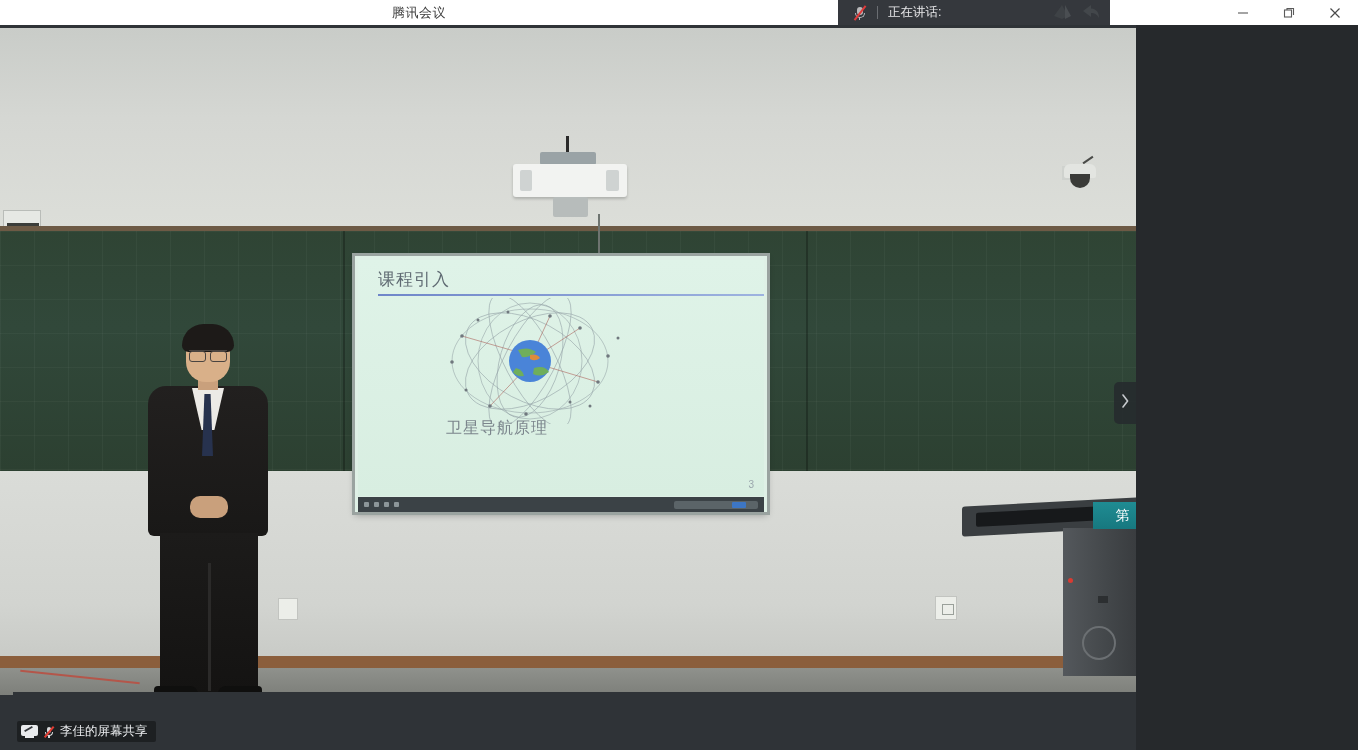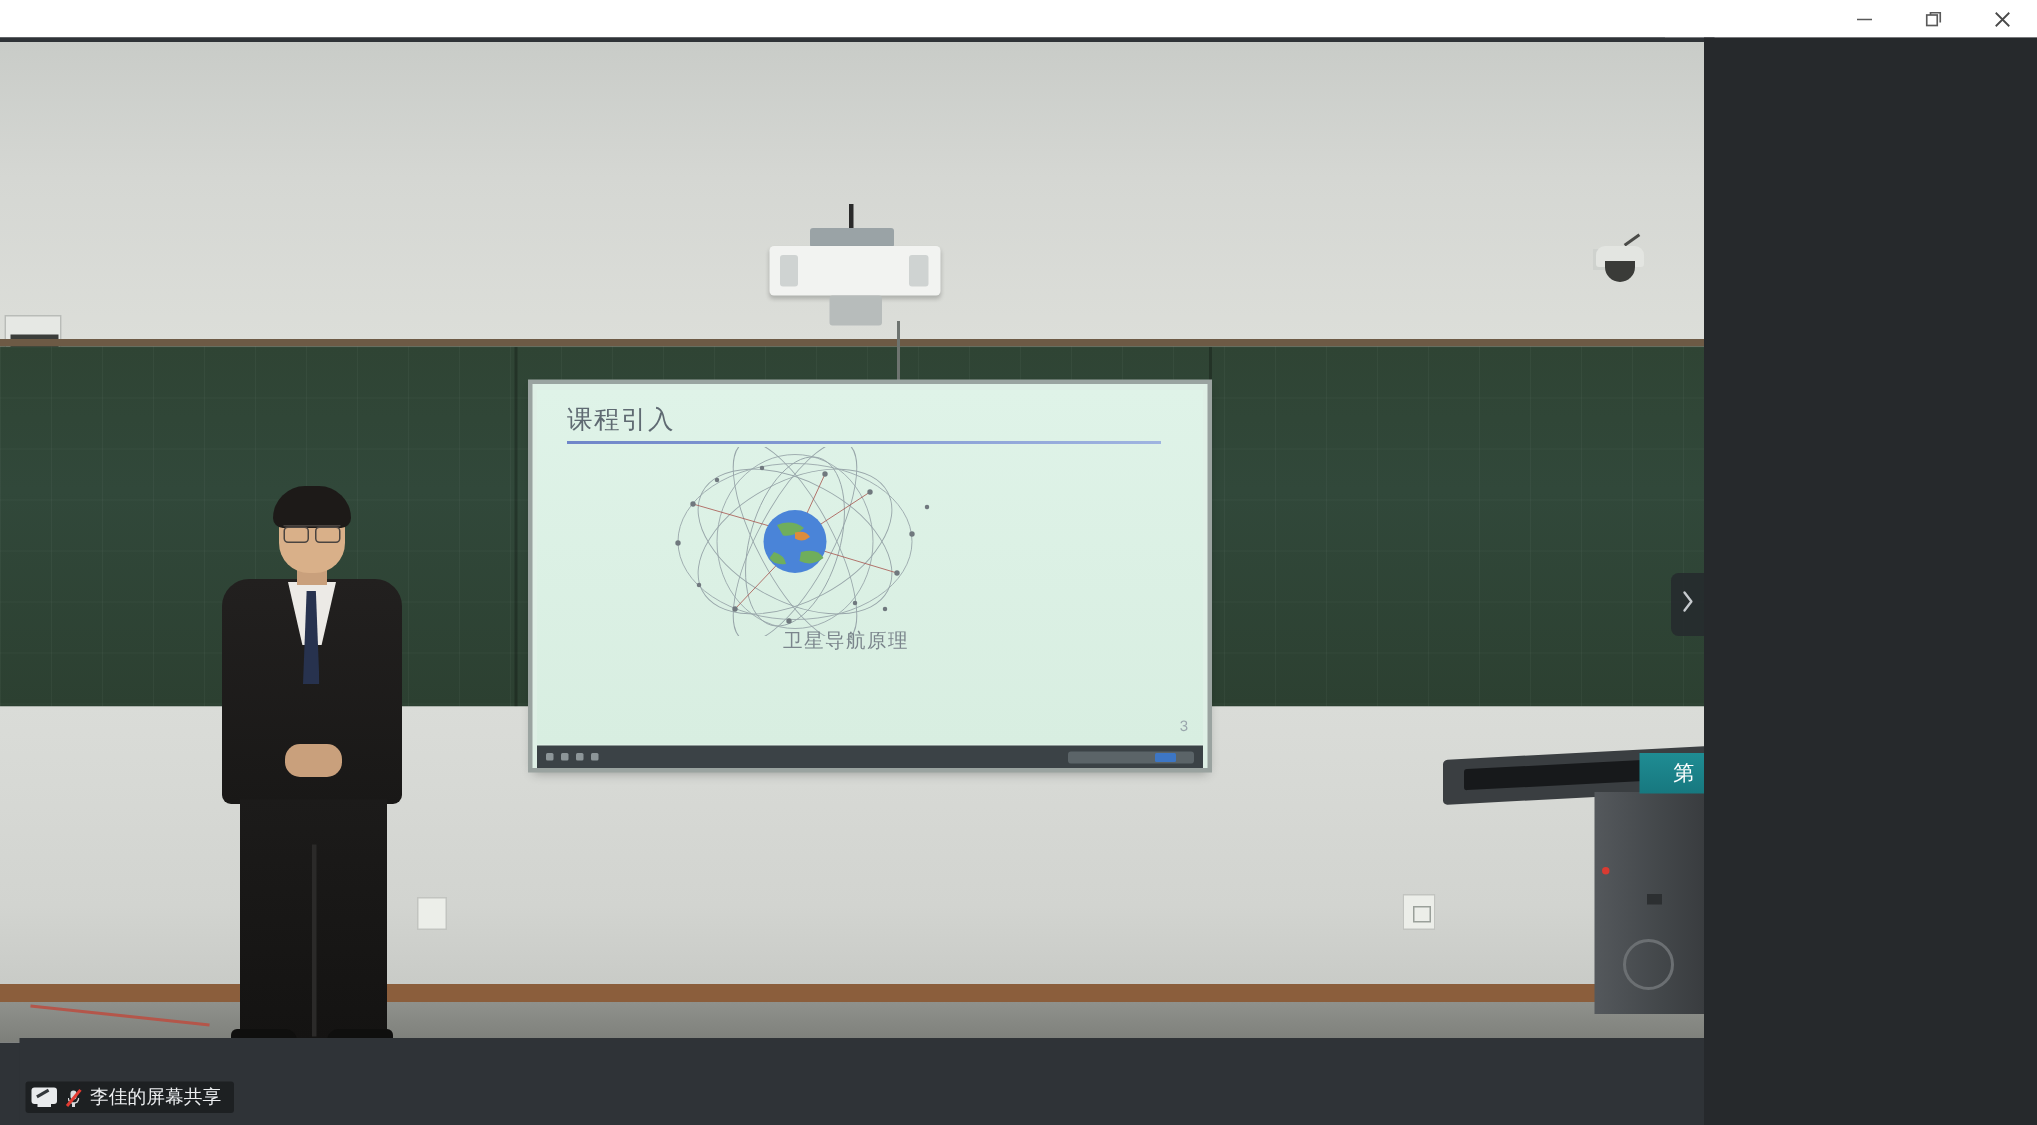--- a/index.html
+++ b/index.html
@@ -120,30 +120,30 @@
   .p-legs { position:absolute; left:28px; top:205px; width:98px; height:160px;
      background:linear-gradient(180deg,#1c1b1a 0%,#141312 100%); }
   .p-legs:after { content:""; position:absolute; left:48px; top:30px; width:3px; height:128px;
      background:#2b2a29; }
   .p-shoeL { position:absolute; left:22px; top:358px; width:44px; height:12px;
      background:#0f0f0e; border-radius:4px 8px 4px 4px; }
   .p-shoeR { position:absolute; left:86px; top:358px; width:44px; height:12px;
      background:#0f0f0e; border-radius:8px 4px 4px 4px; }
 
   
-  .screen { position:absolute; left:355px; top:228px; width:450px; height:256px;
+  .screen { position:absolute; left:355px; top:228px; width:412px; height:256px;
      background:#dff0e6; box-shadow:0 0 0 3px #9aa3a0, 0 3px 7px rgba(0,0,0,.3); }
   .screen-inner { position:absolute; left:3px; top:4px; right:3px; bottom:16px;
      background:linear-gradient(180deg,#dff3e8 0%,#d8eee1 100%); overflow:hidden; }
   .slide-title { position:absolute; left:20px; top:8px; font-size:17px; color:#5f6a72;
      letter-spacing:1px; }
   .slide-rule { position:absolute; left:20px; top:34px; width:396px; height:2px;
      background:linear-gradient(90deg,#6f86c9,#9fb4e0); }
-  .slide-cap { position:absolute; left:88px; top:158px; width:160px; text-align:right;
-     font-size:13px; color:#7b858c; letter-spacing:1px; }
+  .slide-cap { position:absolute; left:88px; top:158px; width:160px; text-align:left;
+     font-size:16px; color:#7b858c; letter-spacing:1px; }
   .slide-page { position:absolute; right:10px; bottom:6px; font-size:10px; color:#9aa6ac; }
   .orbit-wrap { position:absolute; left:72px; top:38px; width:200px; height:126px; }
   .screen-bar { position:absolute; left:3px; bottom:0; right:3px; height:15px;
      background:#3b4246; display:flex; align-items:center; padding:0 6px; gap:5px; }
   .sb-dot { width:5px; height:5px; border-radius:1px; background:#8d9699; }
   .sb-pill { margin-left:auto; width:84px; height:8px; background:#5b6468; border-radius:2px;
      position:relative; }
   .sb-pill:after { content:""; position:absolute; right:12px; top:1px; width:14px; height:6px;
      background:#3d76c4; border-radius:1px; }
 
@@ -211,21 +211,43 @@
   .mic-sm .stem { position:absolute; left:5.4px; top:10.2px; width:1.2px; height:2.4px; background:#d9dbdd; }
   .mic-sm .slash { position:absolute; left:-1px; top:5.6px; width:14px; height:1.6px;
      background:#e33b32; transform:rotate(-50deg); }
 </style>
 </head>
 <body>
 
 <div id="app">
 
   <div class="titlebar">
-
+    <div class="tb-tab">
+      <span class="tb-tab-label">腾讯会议</span>
+    </div>
+
+    <div class="tb-speak">
+      <span class="mic-off">
+        <span class="body"></span>
+          <span class="arc"></span>
+          <span class="stem"></span>
+          <span class="slash"></span>
+      </span>
+      <span class="tb-div"></span>
+      <span class="tb-speak-label">正在讲话:</span>
+      <span class="tb-glyphs">
+        <svg width="26" height="20" viewBox="0 0 26 20">
+          <path d="M2 14 L10 3 L16 14 L10 17 Z" fill="#3e4246"></path>
+          <path d="M13 3 L19 14 L13 17 Z" fill="#4a4e52"></path>
+        </svg>
+        <svg width="22" height="20" viewBox="0 0 22 20">
+          <path d="M3 9 L11 3 L11 6.5 C17 7 19 11 19 16 C17 12 14 11 11 11 L11 15 Z" fill="#43474b"></path>
+        </svg>
+      </span>
+    </div>
 
     <div class="tb-right">
       <div class="wctl w-min">
         <svg width="12" height="12" viewBox="0 0 12 12">
             <path d="M1 6 H11" stroke="#5a5a5a" stroke-width="1.1"></path>
           </svg>
       </div>
       <div class="wctl w-max">
         <svg width="12" height="12" viewBox="0 0 12 12">
           <rect x="1.5" y="3" width="7" height="7" fill="none" stroke="#5a5a5a" stroke-width="1.1"></rect>

